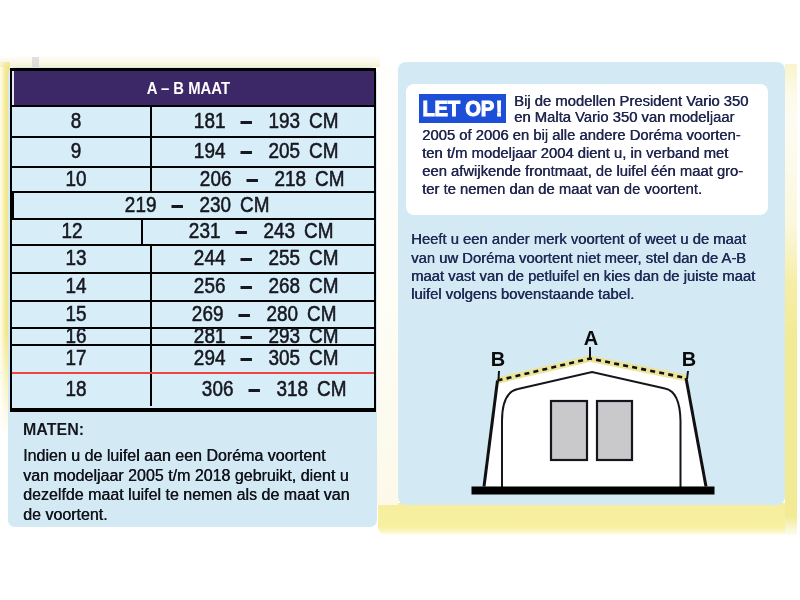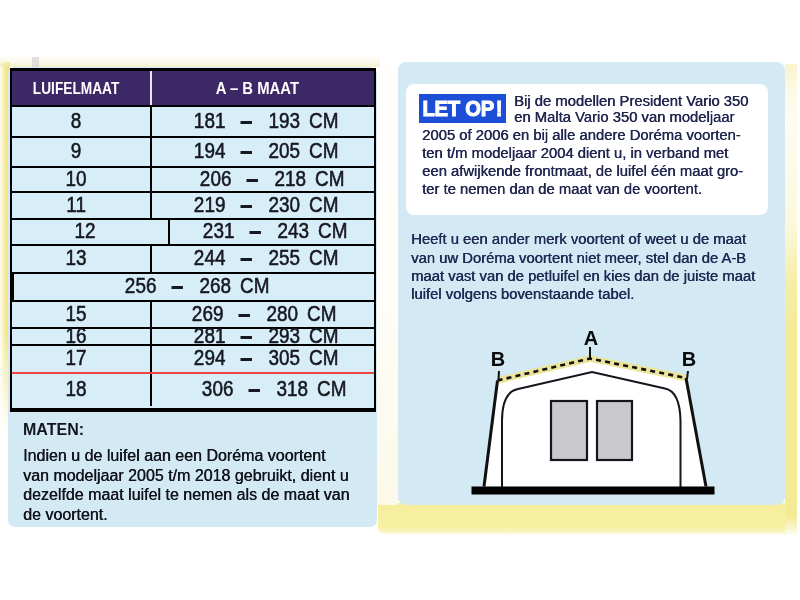--- a/index.html
+++ b/index.html
@@ -23,23 +23,20 @@
 <div class="abs" style="left:398px;top:62px;width:387px;height:443px;background:#d3eaf5;border-radius:8px"></div>
 
 <div class="abs" style="left:0;top:55px;width:380px;height:12px;background:linear-gradient(180deg,rgba(250,246,228,0) 0%,rgba(244,238,200,0.5) 70%,rgba(238,228,165,0.55) 100%)"></div>
 
 <div class="abs" style="left:32px;top:57px;width:7px;height:10px;background:#c8c8cc;opacity:0.55"></div>
 
 <div class="abs" style="left:10px;top:68px;width:366px;height:344px;border:2px solid #000;border-top-width:3px;border-bottom-width:4px;box-sizing:border-box;background:#d7eef9">
 
   <div style="height:34px;background:#3c2767;display:flex">
 
-    <div style="width:137.5px;display:flex;align-items:center;justify-content:center">
-      <span style="color:#fff;font-weight:bold;font-size:16.5px;display:inline-block;transform:scaleX(0.83);margin-right:9px">LUIFELMAAT</span>
-    </div>
 
     <div style="width:2px;background:#e8e4f2"></div>
 
     <div style="flex:1;display:flex;align-items:center;justify-content:center">
       <span style="color:#fff;font-weight:bold;font-size:16.5px;display:inline-block;transform:scaleX(0.9);margin-right:11px;white-space:nowrap">A – B MAAT</span>
     </div>
   </div>
 
   <div id="rows">
 
@@ -67,50 +64,50 @@
         <div style="width:137.5px;display:flex;align-items:center;justify-content:center">
           <span style="font-size:21.5px;color:#17171f;display:inline-block;transform:scaleX(0.88);margin-right:10px;-webkit-text-stroke:0.55px #17171f">10</span>
         </div>
         <div style="width:2px;background:#000"></div>
         <div style="flex:1;display:flex;align-items:center;justify-content:center;padding-left:18px">
           <span style="font-size:21.5px;color:#17171f;display:inline-block;transform:scaleX(0.88);white-space:nowrap;-webkit-text-stroke:0.55px #17171f">206<span style="display:inline-block;width:17.2px"></span><span style="display:inline-block;width:12.8px;height:2.8px;background:#17171f;vertical-align:4px"></span><span style="display:inline-block;width:19px"></span>218<span style="display:inline-block;width:10.2px"></span>CM</span>
         </div>
       </div>
 
   <div style="height:27px;border-top:2px solid #000;display:flex;box-sizing:border-box">
-        <div style="width:137.5px;display:flex;align-items:center;justify-content:center">
-          <span style="font-size:21.5px;color:#17171f;display:inline-block;transform:scaleX(0.88);margin-right:10px;-webkit-text-stroke:0.55px #17171f">11</span>
-        </div>
         <div style="width:2px;background:#000"></div>
         <div style="flex:1;display:flex;align-items:center;justify-content:center;padding-left:6px">
           <span style="font-size:21.5px;color:#17171f;display:inline-block;transform:scaleX(0.88);white-space:nowrap;-webkit-text-stroke:0.55px #17171f">219<span style="display:inline-block;width:17.2px"></span><span style="display:inline-block;width:12.8px;height:2.8px;background:#17171f;vertical-align:4px"></span><span style="display:inline-block;width:19px"></span>230<span style="display:inline-block;width:10.2px"></span>CM</span>
         </div>
       </div>
 
   <div style="height:26px;border-top:2px solid #000;display:flex;box-sizing:border-box">
-        <div style="width:156px;display:flex;align-items:center;justify-content:center">
+        <div style="width:129px;display:flex;align-items:center;justify-content:center">
           <span style="font-size:21.5px;color:#17171f;display:inline-block;transform:scaleX(0.88);margin-right:10px;-webkit-text-stroke:0.55px #17171f">12</span>
         </div>
         <div style="width:2px;background:#000"></div>
         <div style="flex:1;display:flex;align-items:center;justify-content:center;padding-left:6px">
           <span style="font-size:21.5px;color:#17171f;display:inline-block;transform:scaleX(0.88);white-space:nowrap;-webkit-text-stroke:0.55px #17171f">231<span style="display:inline-block;width:17.2px"></span><span style="display:inline-block;width:12.8px;height:2.8px;background:#17171f;vertical-align:4px"></span><span style="display:inline-block;width:19px"></span>243<span style="display:inline-block;width:10.2px"></span>CM</span>
         </div>
       </div>
 
   <div style="height:28.5px;border-top:2px solid #000;display:flex;box-sizing:border-box">
         <div style="width:137.5px;display:flex;align-items:center;justify-content:center">
           <span style="font-size:21.5px;color:#17171f;display:inline-block;transform:scaleX(0.88);margin-right:10px;-webkit-text-stroke:0.55px #17171f">13</span>
         </div>
         <div style="width:2px;background:#000"></div>
         <div style="flex:1;display:flex;align-items:center;justify-content:center;padding-left:6px">
           <span style="font-size:21.5px;color:#17171f;display:inline-block;transform:scaleX(0.88);white-space:nowrap;-webkit-text-stroke:0.55px #17171f">244<span style="display:inline-block;width:17.2px"></span><span style="display:inline-block;width:12.8px;height:2.8px;background:#17171f;vertical-align:4px"></span><span style="display:inline-block;width:19px"></span>255<span style="display:inline-block;width:10.2px"></span>CM</span>
         </div>
       </div>
 
   <div style="height:27.5px;border-top:2px solid #000;display:flex;box-sizing:border-box">
+        <div style="width:137.5px;display:flex;align-items:center;justify-content:center">
+          <span style="font-size:21.5px;color:#17171f;display:inline-block;transform:scaleX(0.88);margin-right:10px;-webkit-text-stroke:0.55px #17171f">14</span>
+        </div>
         <div style="width:2px;background:#000"></div>
         <div style="flex:1;display:flex;align-items:center;justify-content:center;padding-left:6px">
           <span style="font-size:21.5px;color:#17171f;display:inline-block;transform:scaleX(0.88);white-space:nowrap;-webkit-text-stroke:0.55px #17171f">256<span style="display:inline-block;width:17.2px"></span><span style="display:inline-block;width:12.8px;height:2.8px;background:#17171f;vertical-align:4px"></span><span style="display:inline-block;width:19px"></span>268<span style="display:inline-block;width:10.2px"></span>CM</span>
         </div>
       </div>
 
   <div style="height:27.5px;border-top:2px solid #000;display:flex;box-sizing:border-box">
         <div style="width:137.5px;display:flex;align-items:center;justify-content:center">
           <span style="font-size:21.5px;color:#17171f;display:inline-block;transform:scaleX(0.88);margin-right:10px;-webkit-text-stroke:0.55px #17171f">15</span>
         </div>

